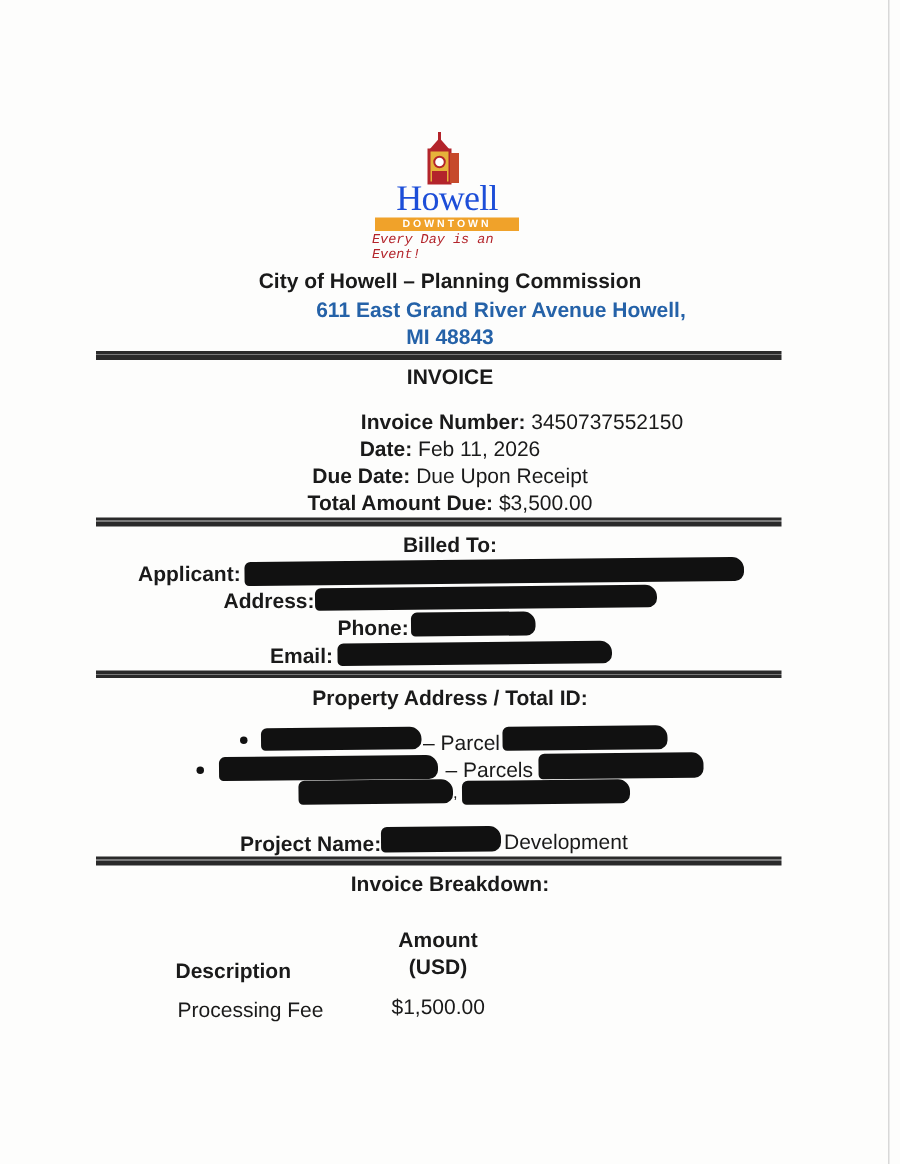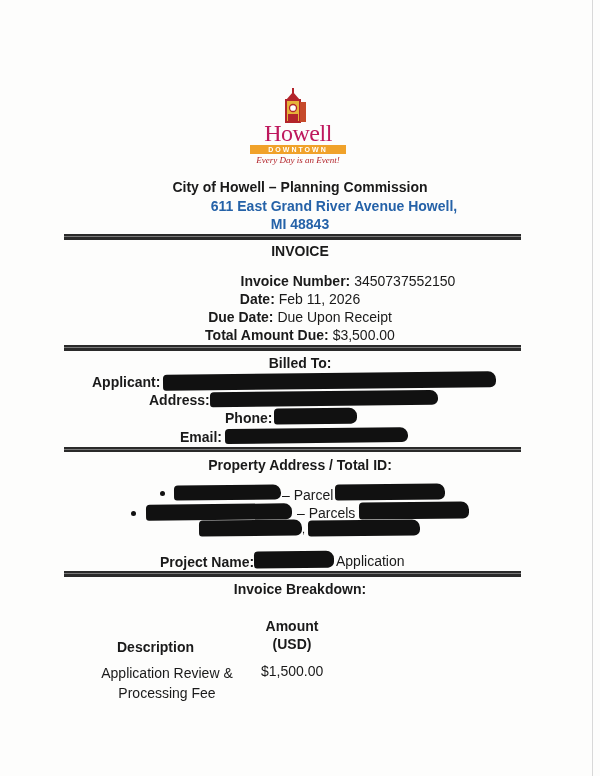--- a/index.html
+++ b/index.html
@@ -36,23 +36,23 @@
 <div class="abs" style="left:248px; top:86px; width:100px; height:92px;">
   <svg width="100" height="92" viewBox="0 0 100 92">
     <polygon points="44,2 46,2 46,8 44,8" fill="#b3242b"></polygon>
     <polygon points="38,14 45,6 52,14" fill="#b3242b"></polygon>
     <rect x="38" y="14" width="14" height="22" fill="#e6b23a"></rect>
     <rect x="38" y="14" width="14" height="22" fill="none" stroke="#b3242b" stroke-width="2"></rect>
     <circle cx="45" cy="22" r="3.5" fill="#fff" stroke="#b3242b" stroke-width="1.3"></circle>
     <rect x="40" y="28" width="10" height="8" fill="#b3242b"></rect>
     <rect x="52" y="16" width="6" height="20" fill="#c64a2b"></rect>
   </svg>
-  <div class="abs" style="left:0; top:34px; width:100px; text-align:center; font-family:'Liberation Serif', serif; font-size:24px; color:#be185d; letter-spacing:-0.5px;">Howell</div>
+  <div class="abs" style="left:0; top:34px; width:100px; text-align:center; font-family:'Liberation Serif', serif; font-size:24px; color:#1d4ed8; letter-spacing:-0.5px;">Howell</div>
   <div class="abs" style="left:2px; top:59px; width:96px; height:9px; background:#f0a22a; color:#fff; font-size:7px; text-align:center; line-height:9px; letter-spacing:2px; font-weight:bold;">DOWNTOWN</div>
-  <div class="abs" style="left:0; top:69px; width:100px; text-align:center; font-family:Liberation Serif, serif; font-style:italic; font-size:9px; color:#b3242b;">Every Day is an Event!</div>
+  <div class="abs" style="left:0; top:69px; width:100px; text-align:left; font-family:Liberation Mono, monospace; font-style:italic; font-size:9px; color:#b3242b;">Every Day is an Event!</div>
 </div>
 
 <div class="center bold" style="top:179px; font-size:14px;">City of Howell – Planning Commission</div>
 <div class="center bold blue" style="top:198px; font-size:14px;padding-left:34px;">611 East Grand River Avenue Howell,</div>
 <div class="center bold blue" style="top:216px; font-size:14px;">MI 48843</div>
 
 <div class="sep" style="top:234px;"></div>
 
 <div class="center bold" style="top:243px; font-size:14px;">INVOICE</div>
 
@@ -102,29 +102,28 @@
 <div class="redact" style="left:146px; top:504px; width:146px; height:16px;"></div>
 <div class="abs line" style="left:297px; top:505px;">– Parcels</div>
 <div class="redact" style="left:359px; top:502px; width:110px; height:17px;"></div>
 
 <div class="redact" style="left:199px; top:520px; width:103px; height:16px;"></div>
 <div class="abs line" style="left:302px; top:523px; font-size:11px;">,</div>
 <div class="redact" style="left:308px; top:520px; width:112px; height:16px;"></div>
 
 <div class="abs bold line" style="left:160px; top:554px;">Project Name:</div>
 <div class="redact" style="left:254px; top:551px; width:80px; height:17px;"></div>
-<div class="abs line" style="left:336px; top:553px;">Application</div>
+<div class="abs line" style="left:336px; top:553px;">Development</div>
 
 <div class="sep" style="top:571px;"></div>
 
 <div class="center bold line" style="top:581px;">Invoice Breakdown:</div>
 
 <div class="abs bold line" style="left:117px; top:617px;margin-top:22px;">Description</div>
 <div class="abs bold line" style="left:252px; top:617px; width:80px; text-align:center; line-height:18px;">
   <div>Amount</div>
   <div>(USD)</div>
 </div>
 
 <div class="abs line" style="left:78px; top:663px; width:178px; text-align:center; line-height:20px;">
-  <div>Application Review &amp;</div>
   <div>Processing Fee</div>
 </div>
 <div class="abs line" style="left:261px; top:663px;">$1,500.00</div>
 
 </body></html>

